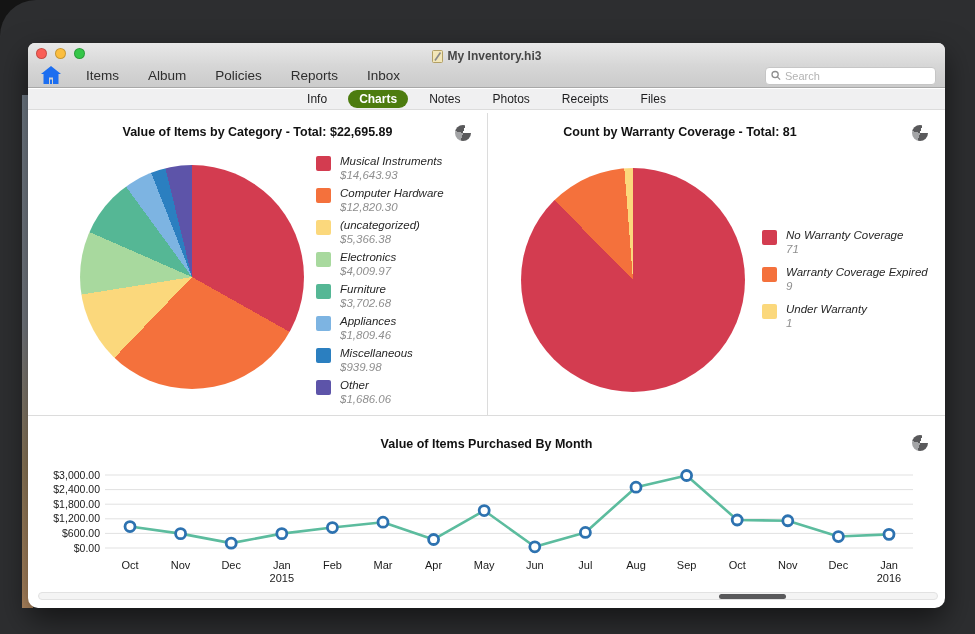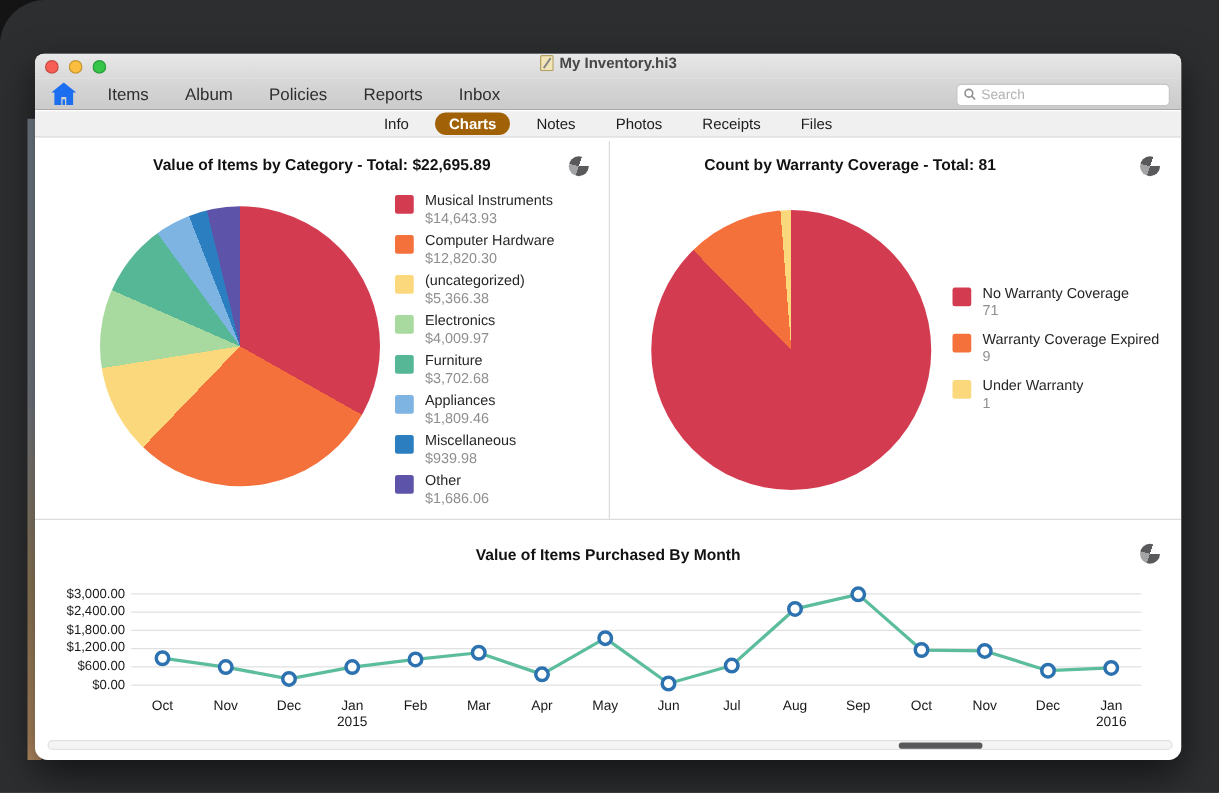--- a/index.html
+++ b/index.html
@@ -6,48 +6,48 @@
   html,body { width:975px; height:634px; overflow:hidden; background:#141414;
               font-family:"Liberation Sans", sans-serif; }
   .bezel { position:absolute; inset:0; background:#2d2e30; border-top-left-radius:36px; }
   .wallpaper { position:absolute; left:22px; top:95px; width:11px; height:513px;
                background:linear-gradient(180deg,#76818d 0%,#7d828a 45%,#97815f 72%,#bb9066 100%); }
   .window { position:absolute; left:28px; top:43px; width:917px; height:565px;
             background:#ffffff; border-radius:7px 7px 10px 10px; overflow:hidden;
             box-shadow:0 12px 30px rgba(0,0,0,.55); }
   
   .titlebar { position:absolute; left:0; top:0; width:100%; height:20px;
-              background:linear-gradient(#e8e8e8,#d9d9d9); display:flex; align-items:flex-start; }
+              background:linear-gradient(#e8e8e8,#d9d9d9); display:flex; align-items:flex-end; }
   .traffic { position:absolute; left:8px; top:4.5px; display:flex; gap:8px; }
   .tl { width:11px; height:11px; border-radius:50%; border:0.5px solid rgba(0,0,0,.2); display:inline-block; }
   .tl.red{ background:#f95e56; } .tl.yellow{ background:#fbbe3f; } .tl.green{ background:#35c649; }
   .title-wrap { width:100%; display:flex; justify-content:center; align-items:center; gap:5px;
                 font-size:12px; font-weight:bold; color:#474747; }
   .toolbar { position:absolute; left:0; top:20px; width:100%; height:25px;
              background:linear-gradient(#d8d8d8,#cbcbcb); border-bottom:1px solid #a8a8a8;
              display:flex; align-items:center; }
   .home { margin-left:12px; width:22px; height:20px; display:flex; align-items:center; justify-content:center; }
   .menu { display:flex; gap:29px; margin-left:24px; font-size:13.5px; color:#2e2e2e; }
   .menu-item { cursor:default; }
   .search-field { position:absolute; right:9px; top:3.5px; width:171px; height:18px; background:#fff;
                   border:1px solid #c6c6c6; border-radius:4px; display:flex; align-items:center; padding:0 5px; gap:4px; }
   .search-field input { border:none; outline:none; width:100%; font-size:11px; color:#333;
                         font-family:"Liberation Sans",sans-serif; background:transparent; }
   .search-field input::placeholder { color:#b3b3b3; }
   .tabbar { position:absolute; left:0; top:46px; width:100%; height:21px; background:#f0f0f1;
             border-bottom:1px solid #dcdcdc; display:flex; align-items:center; justify-content:center; gap:10px; }
   .tab { font-size:12px; color:#1c1c1e; padding:2px 11px; border-radius:11px; }
-  .tab.active { background:#a16207; color:#fff; font-weight:bold; }
+  .tab.active { background:#4d7c0f; color:#fff; font-weight:bold; }
   
   .panel-title { position:absolute; font-size:12.5px; font-weight:bold; color:#121212; text-align:center; }
   .pie-glyph { position:absolute; width:16px; height:16px; border-radius:50%;
                background:conic-gradient(from 18deg,#fdfdfd 0 72deg,#59595b 72deg 180deg,#a3a4a6 180deg 266deg,#59595b 266deg 360deg); }
   .pie { position:absolute; width:224px; height:224px; border-radius:50%; }
   .legend { position:absolute; display:flex; flex-direction:column; }
-  .legend-row { display:flex; gap:9px; }
+  .legend-row { display:flex; gap:9px;font-style:italic; }
   .swatch { width:15px; height:15px; border-radius:2px; margin-top:1px; flex:none; }
   .legend-label { font-size:11.5px; color:#262626; line-height:13px; }
   .legend-value { font-size:11.5px; color:#8f8f8f; line-height:13px; margin-top:1px; }
   .vdivider { position:absolute; left:459px; top:70px; width:1px; height:302px; background:#dcdcdc; }
   .hdivider { position:absolute; left:0; top:372px; width:917px; height:1px; background:#dcdcdc; }
   .axis-label { position:absolute; font-size:10.5px; color:#1a1a1a; }
   .y-label { width:72px; text-align:right; }
   .x-label { width:50px; text-align:center; font-size:11px; line-height:13px; }
   #line-svg { position:absolute; left:0; top:420px; width:917px; height:100px; }
   .hscroll { position:absolute; left:10px; top:549px; width:900px; height:8px; background:#f4f4f4;

